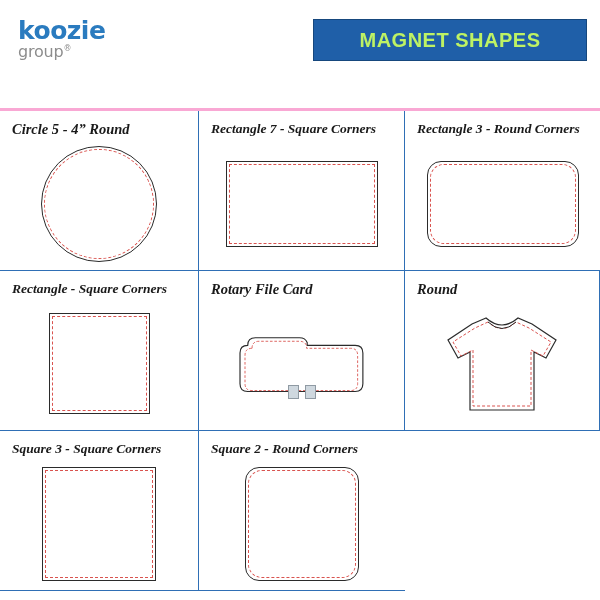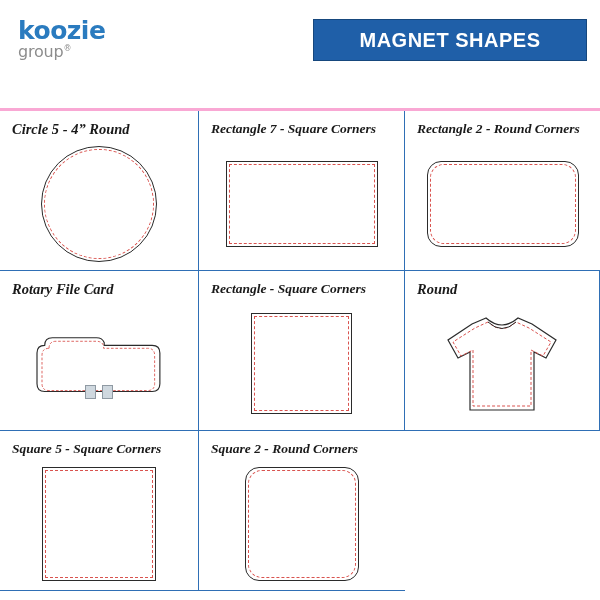--- a/index.html
+++ b/index.html
@@ -60,21 +60,21 @@
     top: 19px;
     width: 272px;
     height: 40px;
     background: #1f5fa8;
     border: 1px solid #16477d;
     display: flex;
     align-items: center;
     justify-content: center;
   }
   .title-bar .title-text {
-    color: #ffffff;
+    color: #bef264;
     font-family: "Liberation Sans", sans-serif;
     font-weight: bold;
     font-size: 20px;
     letter-spacing: 0.5px;
   }
 
   
   .grid {
     position: absolute;
     left: 0;
@@ -197,23 +197,30 @@
     </div>
 
     <div class="cell col2">
       <div class="cell-label">Rectangle 7 - Square Corners</div>
       <div class="shape-area">
         <div class="stitch sz-rect-wide"></div>
       </div>
     </div>
 
     <div class="cell col3 last-col">
-      <div class="cell-label">Rectangle 2 - Round Corners</div>
+      <div class="cell-label">Rectangle 3 - Round Corners</div>
       <div class="shape-area">
         <div class="stitch rounded sz-rect-wide"></div>
+      </div>
+    </div>
+
+    <div class="cell col2">
+      <div class="cell-label">Rectangle - Square Corners</div>
+      <div class="shape-area">
+        <div class="stitch sz-rect-sq"></div>
       </div>
     </div>
 
     <div class="cell col1">
       <div class="cell-label">Rotary File Card</div>
       <div class="shape-area">
         <div class="rotary-wrap">
           <svg class="rotary-outer" viewBox="0 0 128 66">
             <path d="M8,14 L8,14 Q8,6 16,6 L62,6 Q68,6 70,11 L70,14 L120,14 Q128,14 128,22 L128,54 Q128,62 120,62 L8,62 Q0,62 0,54 L0,22 Q0,14 8,14 Z" fill="none" stroke="#2b2b2b" stroke-width="1.2" transform="translate(2,1) scale(0.96)"></path>
           </svg>
@@ -221,43 +228,36 @@
             <path d="M8,14 L8,14 Q8,6 16,6 L62,6 Q68,6 70,11 L70,14 L120,14 Q128,14 128,22 L128,54 Q128,62 120,62 L8,62 Q0,62 0,54 L0,22 Q0,14 8,14 Z" fill="none" stroke="#d9534f" stroke-width="1" stroke-dasharray="3 2" transform="translate(7,5) scale(0.88)"></path>
           </svg>
           <div class="tab-marks">
             <span></span>
             <span></span>
           </div>
         </div>
       </div>
     </div>
 
-    <div class="cell col2">
-      <div class="cell-label">Rectangle - Square Corners</div>
-      <div class="shape-area">
-        <div class="stitch sz-rect-sq"></div>
-      </div>
-    </div>
-
 
     <div class="cell col1">
       <div class="cell-label">Round</div>
       <div class="shape-area">
         <div class="shirt-wrap">
           <svg viewBox="0 0 120 108" width="120" height="108">
             <path d="M44,8 L30,14 L6,30 L16,48 L28,42 L28,100 L92,100 L92,42 L104,48 L114,30 L90,14 L76,8 Q60,22 44,8 Z" fill="none" stroke="#2b2b2b" stroke-width="1.2"></path>
             <path d="M46,12 L33,18 L11,32 L19,46 L31,40 L31,96 L89,96 L89,40 L101,46 L109,32 L87,18 L74,12 Q60,25 46,12 Z" fill="none" stroke="#d9534f" stroke-width="1" stroke-dasharray="3 2"></path>
             <path d="M46,12 Q60,25 74,12" fill="none" stroke="#2b2b2b" stroke-width="1"></path>
           </svg>
         </div>
       </div>
     </div>
 
     <div class="cell col2">
-      <div class="cell-label">Square 5 - Square Corners</div>
+      <div class="cell-label">Square 3 - Square Corners</div>
       <div class="shape-area">
         <div class="stitch sz-square"></div>
       </div>
     </div>
 
     <div class="cell col3 last-col">
       <div class="cell-label">Square 2 - Round Corners</div>
       <div class="shape-area">
         <div class="stitch rounded sz-square"></div>
       </div>

